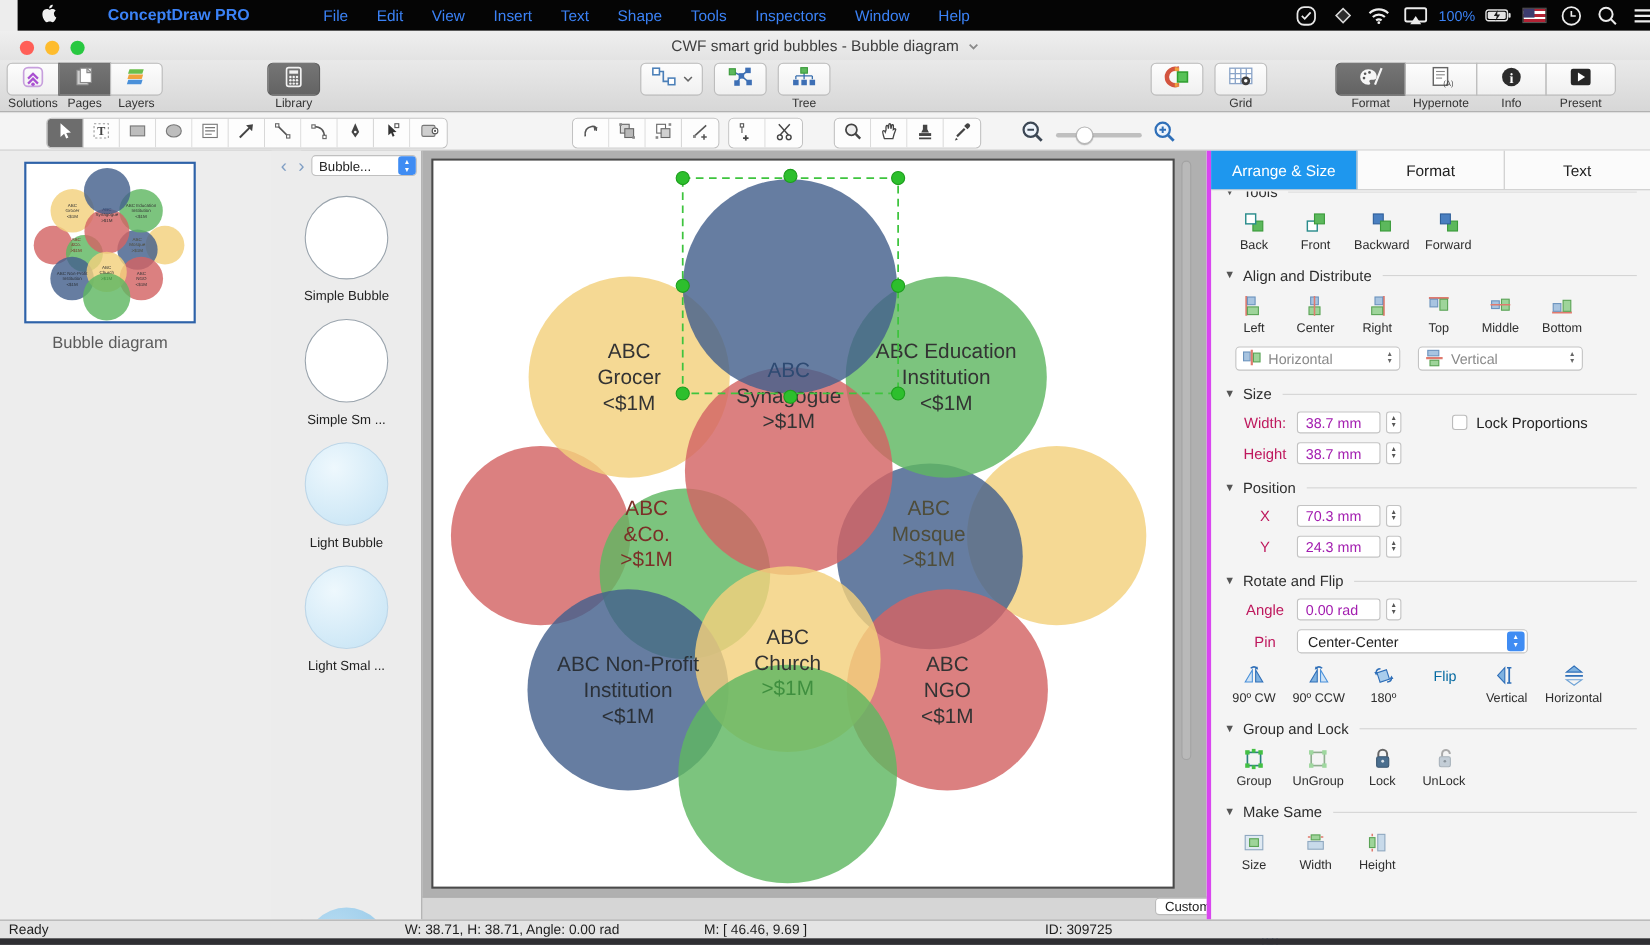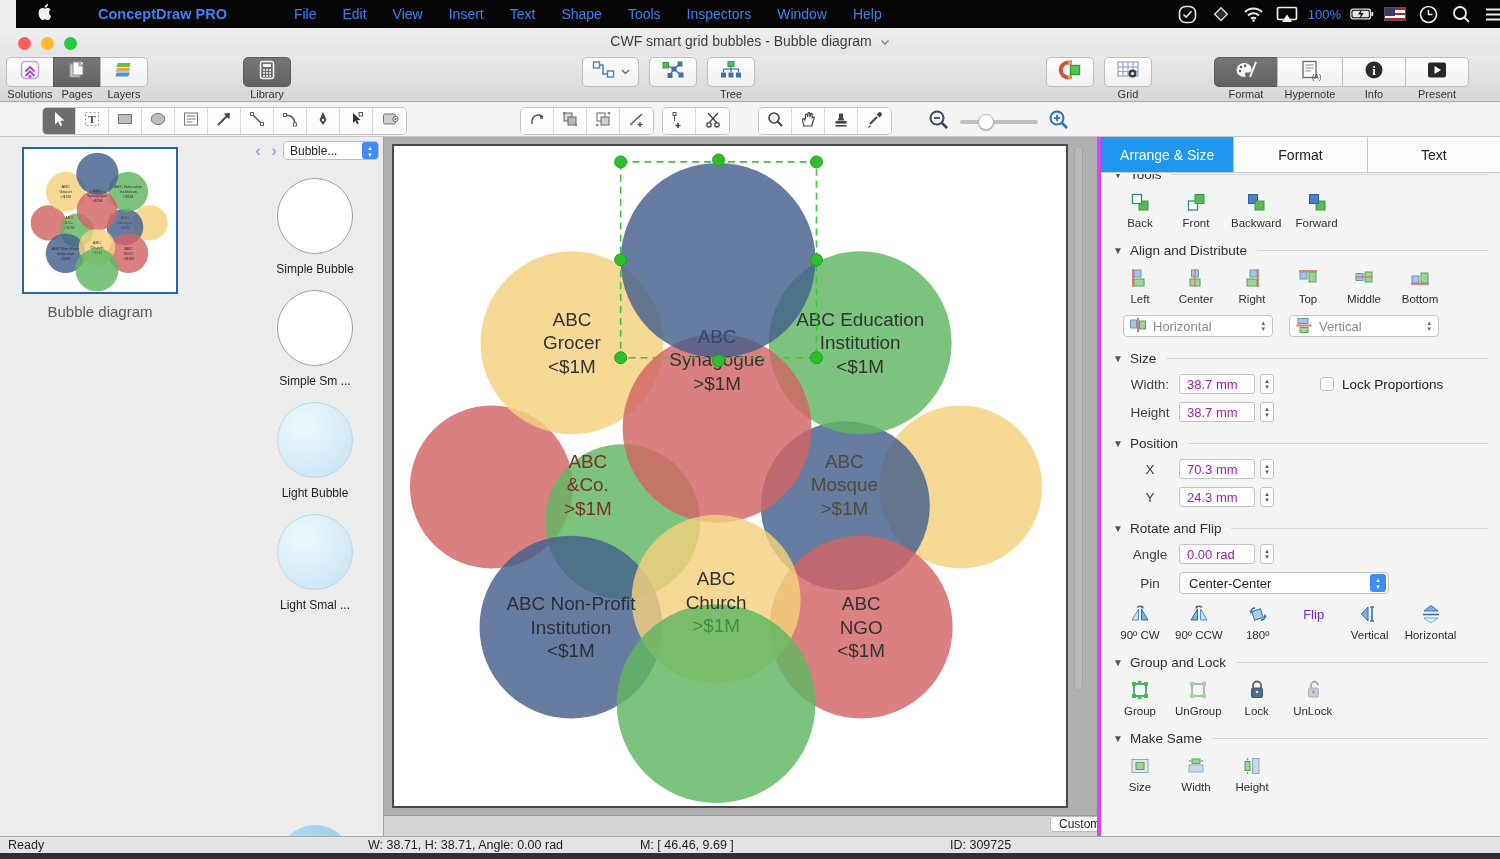--- a/index.html
+++ b/index.html
@@ -104,26 +104,26 @@
   #insp-content { position:absolute; top:37px; bottom:0; left:0; right:0; overflow:hidden; padding:0 12px; }
   .section { margin-top:14px; }
   .section.first { margin-top:-7px; }
   .sec-head { display:flex; align-items:center; font-size:13.5px; color:#2e2e2e; }
   .sec-head .tri { color:#555; font-size:10px; margin-right:7px; }
   .sec-head .rule { flex:1; height:1px; background:#d4d4d4; margin-left:10px; }
   .ibtn-row { display:flex; margin:8px 0 0 6px; }
   .ibtn { display:flex; flex-direction:column; align-items:center; margin-right:14px; min-width:42px; }
   .ibtn .iico { height:24px; display:flex; align-items:center; justify-content:center; }
   .ibtn .ilab { font-size:11.5px; color:#2e2e2e; margin-top:3px; white-space:nowrap; }
-  .ibtn .iflip { font-size:13px; color:#6d28d9; height:24px; display:flex; align-items:center; }
+  .ibtn .iflip { font-size:13px; color:#0369a1; height:24px; display:flex; align-items:center; }
   .dd-row { display:flex; gap:16px; margin:10px 0 0 10px; }
   .dd { width:150px; height:22px; background:#fff; border:1px solid #c3c3c3; border-radius:4px;
     display:flex; align-items:center; padding:0 4px 0 5px; font-size:13px; color:#8a8a8a; gap:6px; }
   .frow { display:flex; align-items:center; margin:8px 0 0 8px; }
-  .frow .flab { width:58px; font-size:13.5px; color:#404040; }
+  .frow .flab { width:58px; font-size:13.5px; color:#be185d; }
   .fin { width:76px; height:20px; background:#fff; border:1px solid #c3c3c3; border-radius:3px;
     font-size:13px; color:#a21caf; display:flex; align-items:center; padding-left:7px; }
   .fstep { margin-left:5px; width:14px; height:20px; background:#fff; border:1px solid #c3c3c3;
     border-radius:3px; color:#555; font-size:7px; line-height:6px; display:flex;
     flex-direction:column; align-items:center; justify-content:center; }
   .chk { width:14px; height:14px; border:1px solid #bbb; border-radius:3px; background:#fff; margin:0 8px 0 46px; }
   .chk-label { font-size:13.5px; color:#222; }
   .pin-dd { width:210px; height:22px; background:#fff; border:1px solid #c3c3c3; border-radius:4px;
     display:flex; align-items:center; font-size:13px; color:#222; padding-left:9px; }
 

